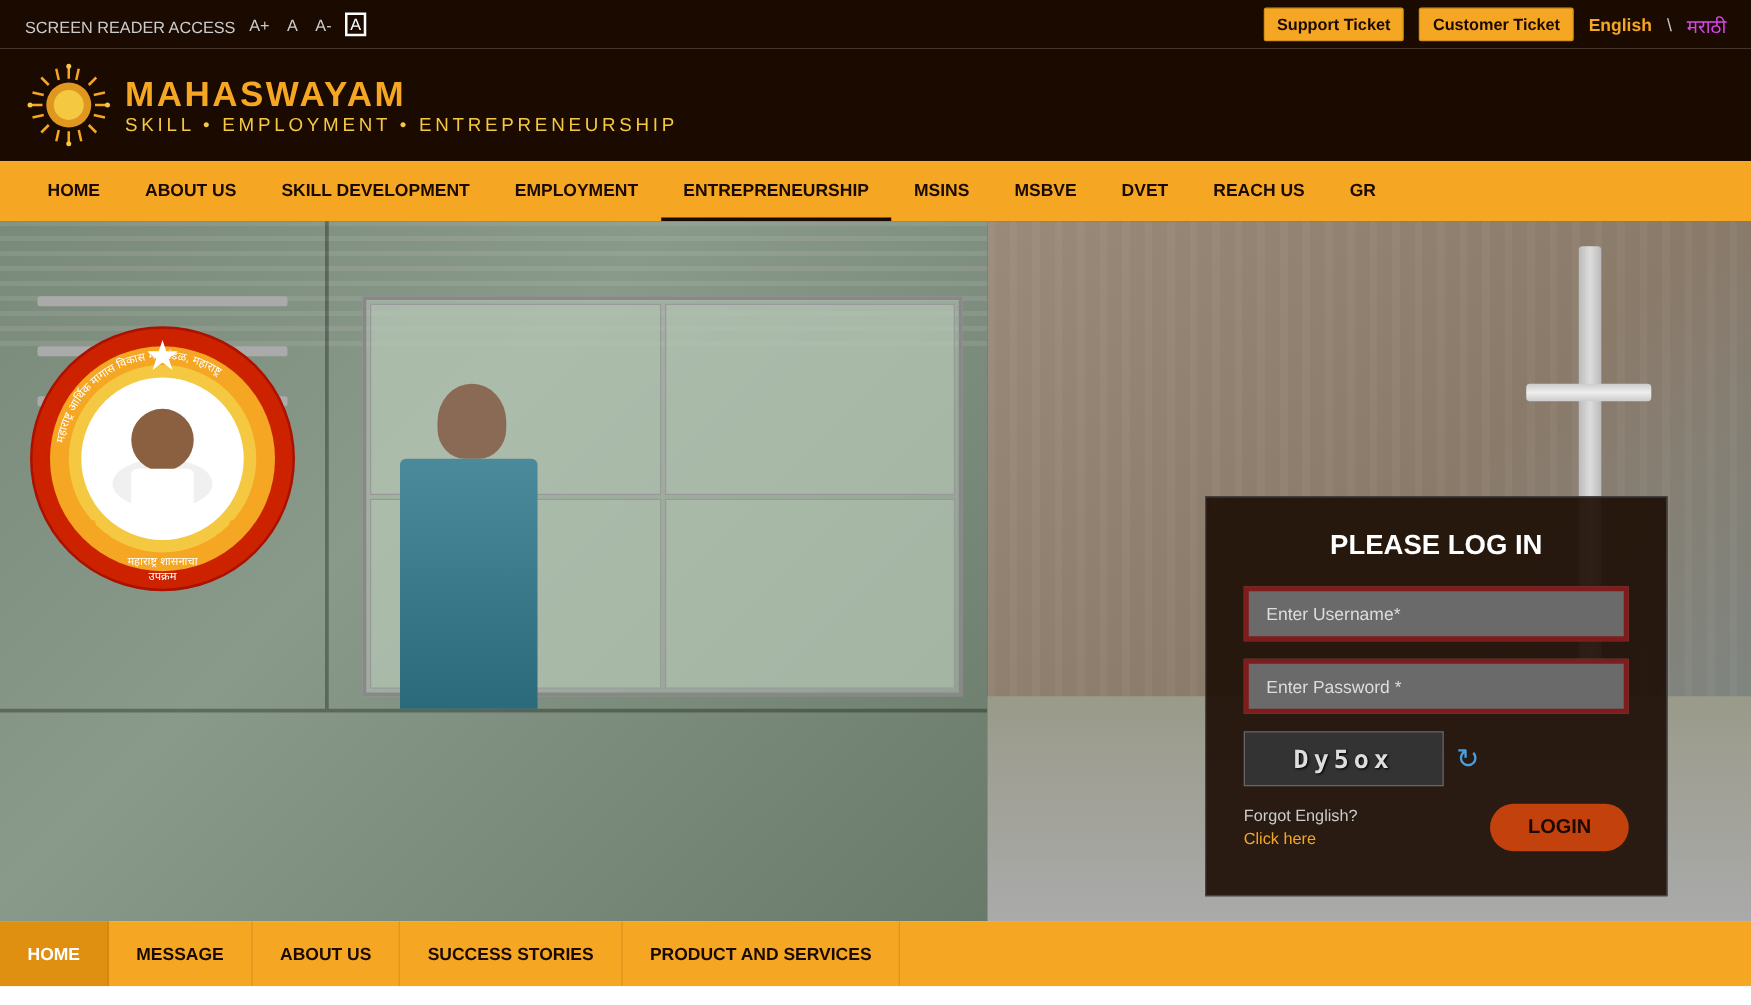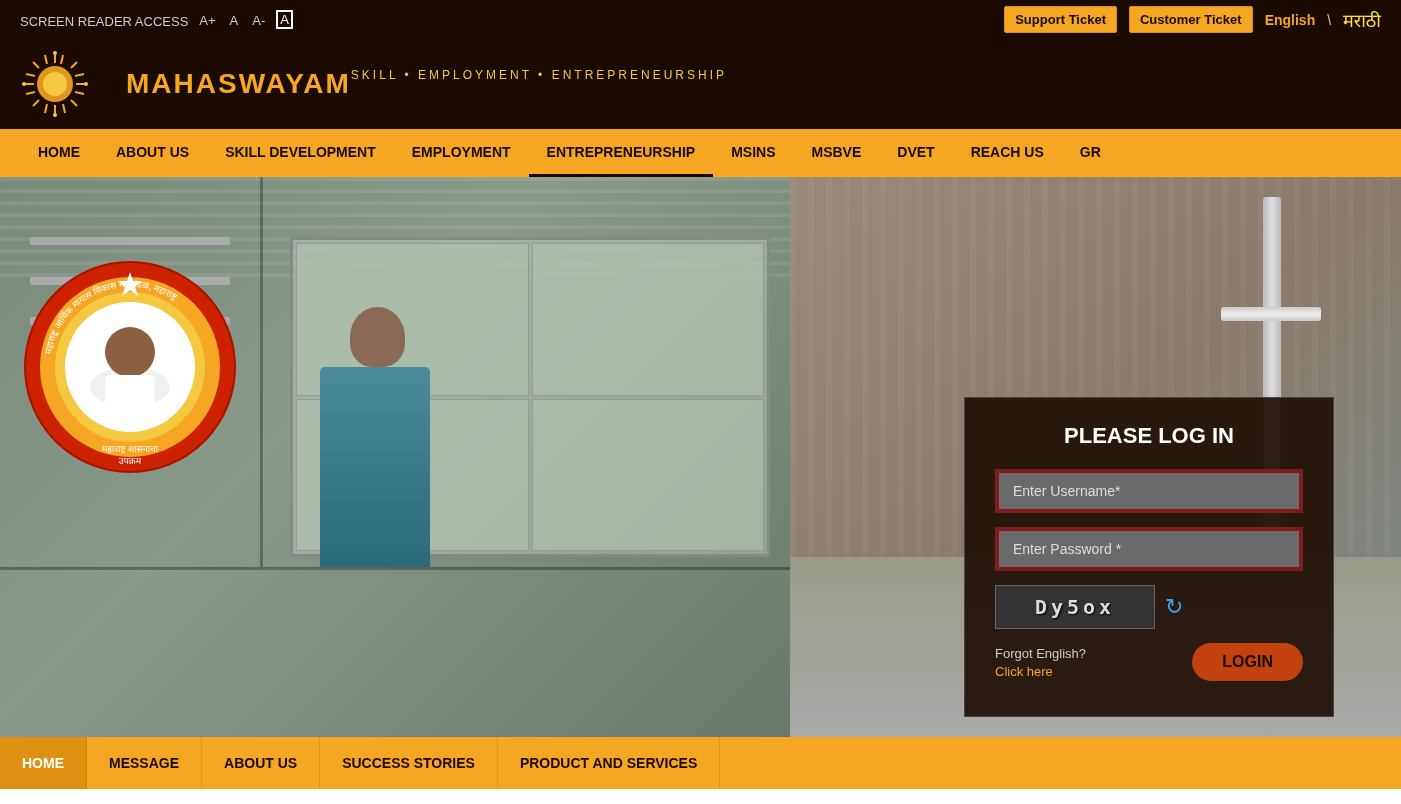--- a/index.html
+++ b/index.html
@@ -51,50 +51,50 @@
       color: #f5a623;
       font-size: 14px;
       font-weight: bold;
       cursor: pointer;
     }
     .lang-divider {
       color: #ccc;
       font-size: 14px;
     }
     .lang-mr {
-      color: #fde047;
-      font-size: 18px;
+      color: #d946ef;
+      font-size: 15px;
       cursor: pointer;
     }
 
     
     .header {
       background-color: #1a0a00;
       padding: 10px 20px 10px 20px;
       display: flex;
       align-items: center;
     }
     .logo-area {
       display: flex;
       align-items: center;
       gap: 10px;
     }
     .logo-text {
       display: flex;
-      margin-left: 26px;
+      flex-direction: column;
     }
     .logo-title {
       color: #f5a623;
       font-size: 28px;
       font-weight: bold;
       letter-spacing: 2px;
     }
     .logo-subtitle {
       color: #f5c842;
-      font-size: 12px;
+      font-size: 15px;
       letter-spacing: 3px;
     }
 
     
     .nav-bar {
       background-color: #f5a623;
       display: flex;
       align-items: center;
       padding: 0 20px;
       height: 48px;

